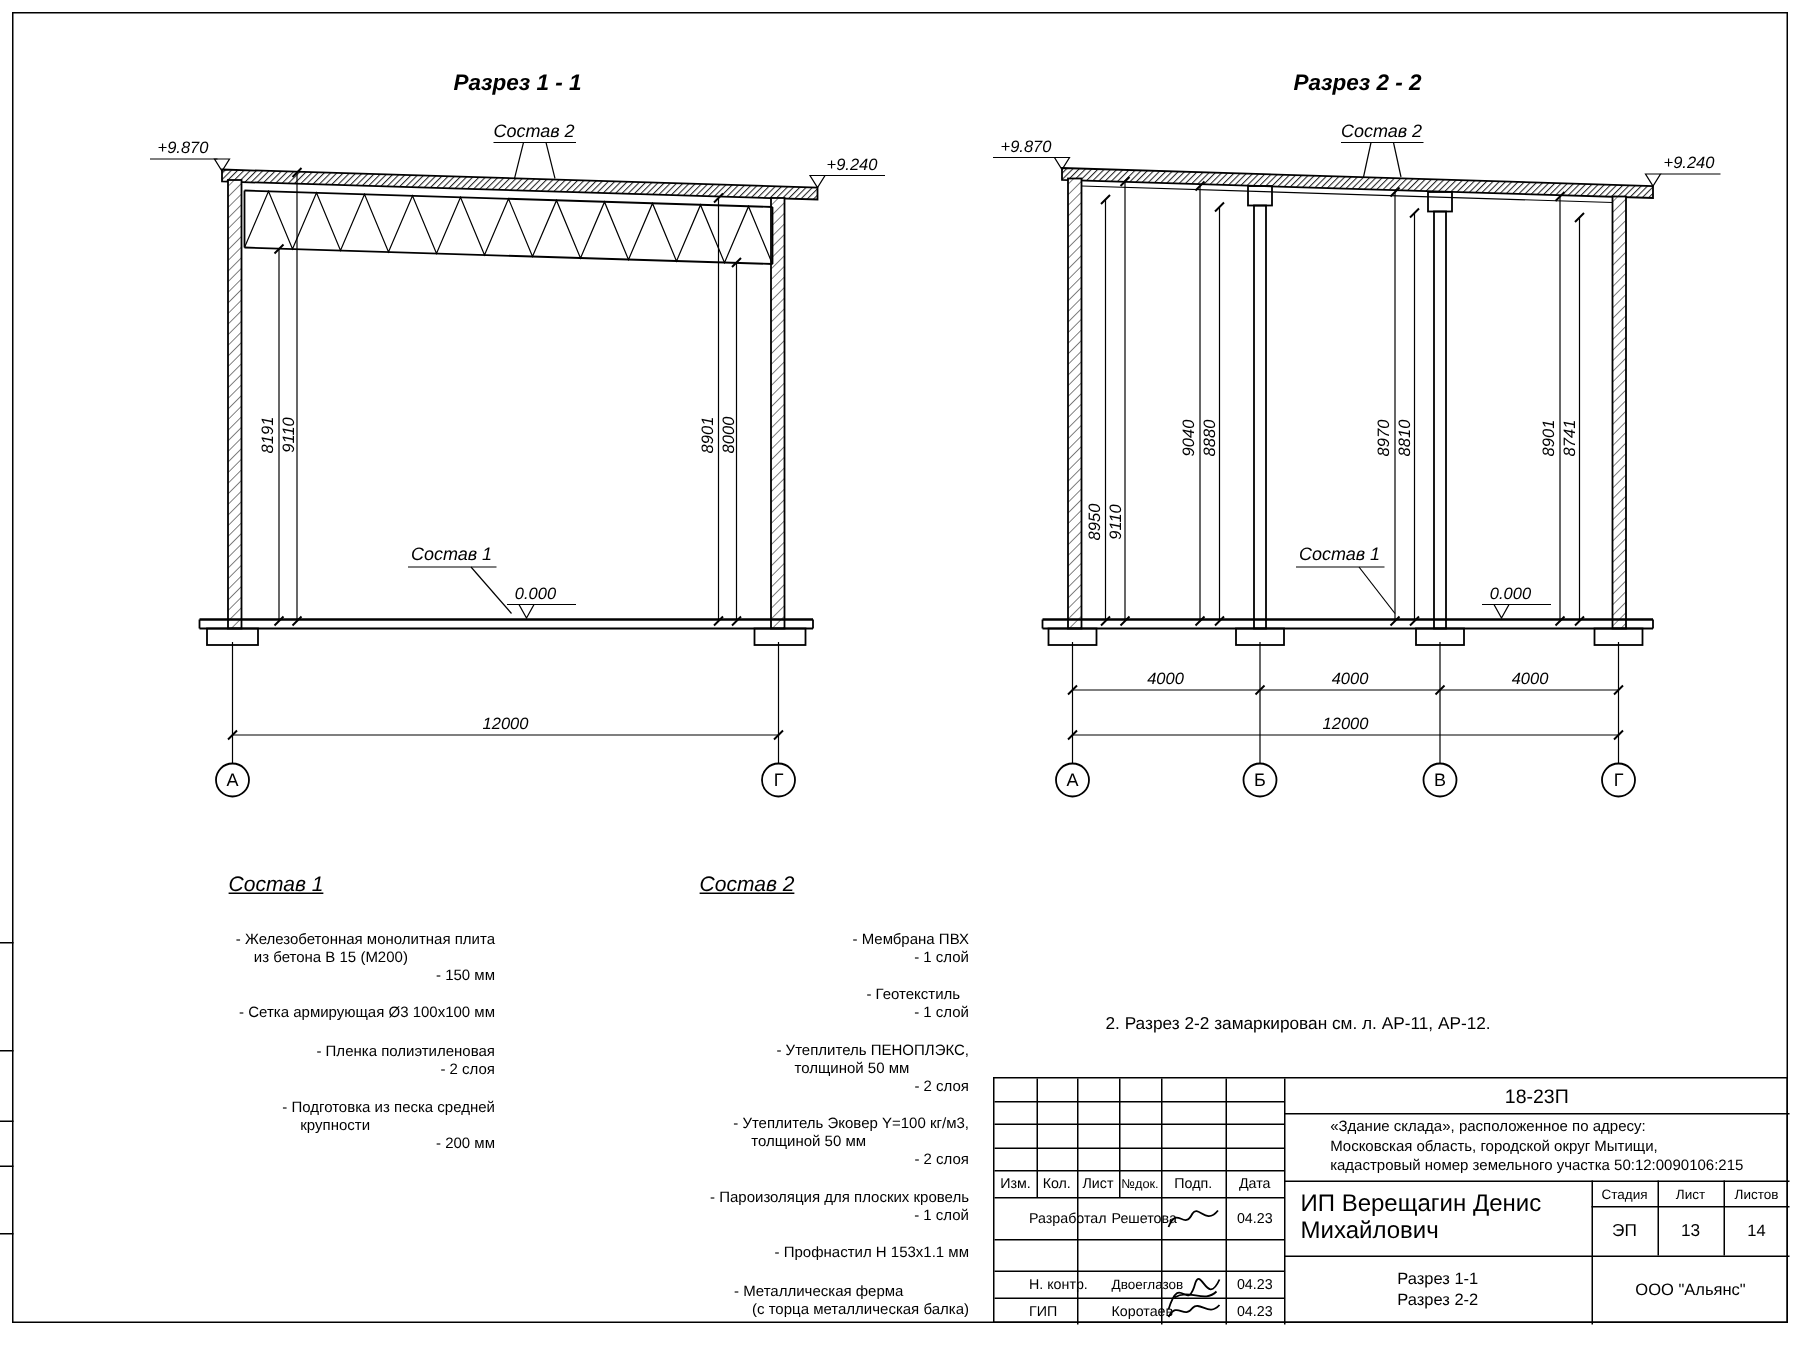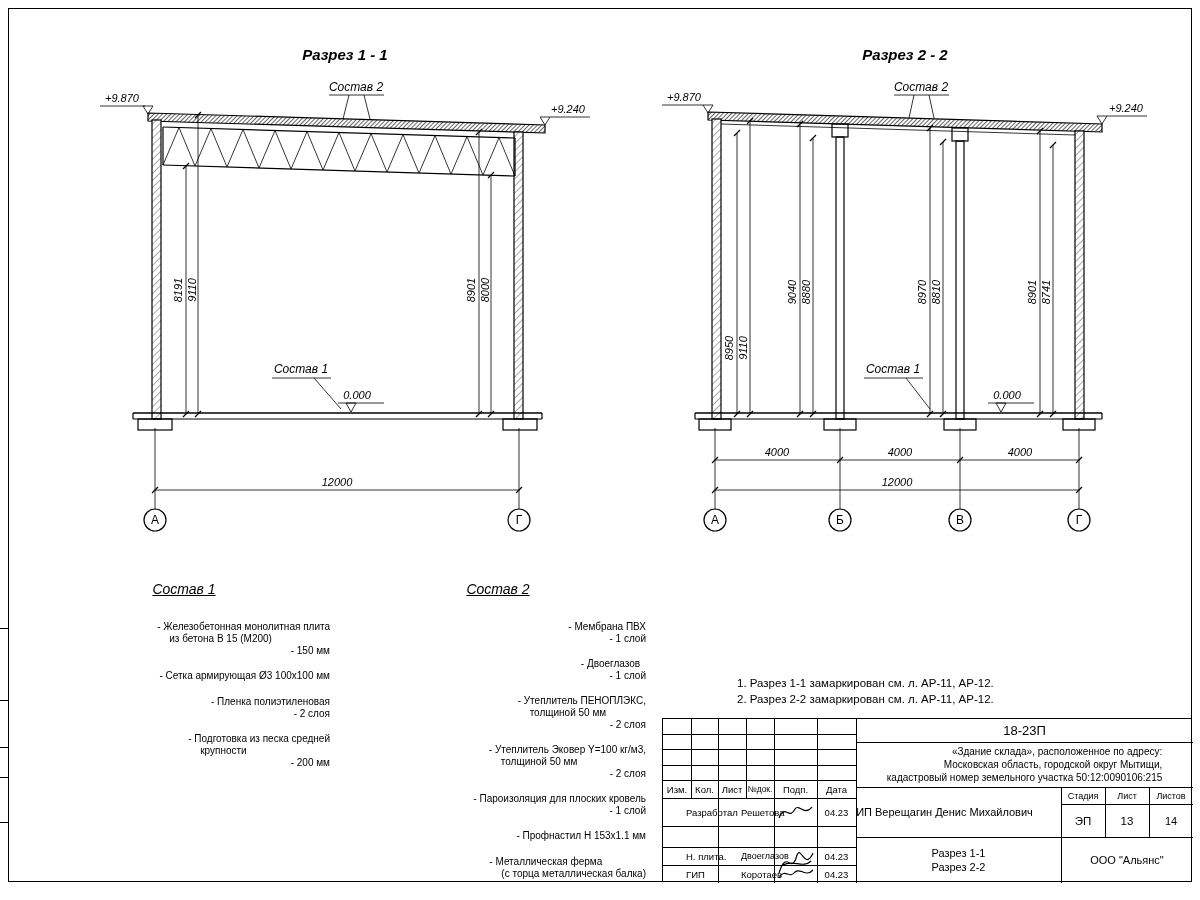--- a/index.html
+++ b/index.html
@@ -24,21 +24,21 @@
   .sostav-title { text-align:center; font-style:italic; font-size:14px; text-decoration:underline; margin-bottom:24px; }
   .sostav-item { display:flex; justify-content:space-between; align-items:flex-end; margin-bottom:14px; font-size:10px;flex-direction:column; }
   .sostav-item .txt { white-space:pre-line; line-height:1.2; padding-left:12px; text-indent:-12px; }
   .sostav-item .val { white-space:nowrap; padding-left:8px; }
 
   .notes { position:absolute; left:737px; top:676px; width:340px; font-size:11.5px; line-height:1.35; }
 
   .tb { position:absolute; left:662px; top:718px; width:530px; height:164px; border:1.5px solid #000; }
   .tb-h { position:absolute; height:1px; background:#000; }
   .tb-v { position:absolute; width:1px; background:#000; }
-  .tb-cell { position:absolute; display:flex; align-items:center; justify-content:center; text-align:right; overflow:hidden; }
+  .tb-cell { position:absolute; display:flex; align-items:center; justify-content:center; text-align:left; overflow:hidden; }
   .tb-left { justify-content:flex-start; padding-left:3px; text-align:left;margin-left:20px; }
   .pre { white-space:pre-line; }
   .sig { position:absolute; }
 </style>
 </head>
 <body>
 
 <div class="frame"></div>
 <div class="frame-tick" style="top:628px"></div>
 <div class="frame-tick" style="top:700px"></div>
@@ -309,21 +309,21 @@
   </div>
 </div>
 
 <div class="sostav" style="left:350px; top:581px; width:296px;">
   <div class="sostav-title">Состав 2</div>
   <div class="sostav-item">
     <div class="txt">- Мембрана ПВХ</div>
     <div class="val">- 1 слой</div>
   </div>
   <div class="sostav-item">
-    <div class="txt">- Двоеглазов</div>
+    <div class="txt">- Геотекстиль</div>
     <div class="val">- 1 слой</div>
   </div>
   <div class="sostav-item">
     <div class="txt">- Утеплитель ПЕНОПЛЭКС,
 толщиной 50 мм</div>
     <div class="val">- 2 слоя</div>
   </div>
   <div class="sostav-item">
     <div class="txt">- Утеплитель Эковер Y=100 кг/м3,
 толщиной 50 мм</div>
@@ -338,21 +338,20 @@
     <div class="val"></div>
   </div>
   <div class="sostav-item">
     <div class="txt">- Металлическая ферма
 (с торца металлическая балка)</div>
     <div class="val"></div>
   </div>
 </div>
 
 <div class="notes">
-  <div>1. Разрез 1-1 замаркирован см. л. АР-11, АР-12.</div>
   <div>2. Разрез 2-2 замаркирован см. л. АР-11, АР-12.</div>
 </div>
 
 <div class="tb">
 
   <div class="tb-h" style="left:0;top:15px;width:193px"></div>
   <div class="tb-h" style="left:0;top:30px;width:193px"></div>
   <div class="tb-h" style="left:0;top:46px;width:193px"></div>
   <div class="tb-h" style="left:0;top:61px;width:193px"></div>
   <div class="tb-h" style="left:0;top:79px;width:193px"></div>
@@ -378,21 +377,21 @@
   <div class="tb-cell" style="left:28px;top:61px;width:27px;height:18px;font-size:9.5px">Кол.</div>
   <div class="tb-cell" style="left:55px;top:61px;width:28px;height:18px;font-size:9.5px">Лист</div>
   <div class="tb-cell" style="left:83px;top:61px;width:28px;height:18px;font-size:8.5px">№док.</div>
   <div class="tb-cell" style="left:111px;top:61px;width:43px;height:18px;font-size:9.5px">Подп.</div>
   <div class="tb-cell" style="left:154px;top:61px;width:39px;height:18px;font-size:9.5px">Дата</div>
 
   <div class="tb-cell tb-left" style="left:0;top:79px;width:55px;height:28px;font-size:9.5px">Разработал</div>
   <div class="tb-cell tb-left" style="left:55px;top:79px;width:56px;height:28px;font-size:9.5px">Решетова</div>
   <div class="tb-cell" style="left:154px;top:79px;width:39px;height:28px;font-size:9.5px">04.23</div>
 
-  <div class="tb-cell tb-left" style="left:0;top:128px;width:55px;height:18px;font-size:9.5px">Н. плита.</div>
+  <div class="tb-cell tb-left" style="left:0;top:128px;width:55px;height:18px;font-size:9.5px">Н. контр.</div>
   <div class="tb-cell tb-left" style="left:55px;top:128px;width:56px;height:18px;font-size:9px">Двоеглазов</div>
   <div class="tb-cell" style="left:154px;top:128px;width:39px;height:18px;font-size:9.5px">04.23</div>
 
   <div class="tb-cell tb-left" style="left:0;top:146px;width:55px;height:18px;font-size:9.5px">ГИП</div>
   <div class="tb-cell tb-left" style="left:55px;top:146px;width:56px;height:18px;font-size:9.5px">Коротаев</div>
   <div class="tb-cell" style="left:154px;top:146px;width:39px;height:18px;font-size:9.5px">04.23</div>
 
   <svg class="sig" style="left:113px;top:81px" width="40" height="24">
     <path d="M3,18 C9,3 13,21 19,9 C23,3 28,17 36,7" stroke="#000" stroke-width="1.2" fill="none"></path>
   </svg>
@@ -400,21 +399,21 @@
     <path d="M4,30 C12,4 16,34 22,12 C26,2 30,28 38,10 M8,22 C18,16 28,26 36,18" stroke="#000" stroke-width="1.2" fill="none"></path>
   </svg>
   <svg class="sig" style="left:112px;top:146px" width="41" height="18">
     <path d="M4,13 C10,2 14,15 20,7 C25,2 31,13 38,5" stroke="#000" stroke-width="1.2" fill="none"></path>
   </svg>
 
   <div class="tb-cell" style="left:193px;top:0;width:337px;height:23px;font-size:13px">18-23П</div>
   <div class="tb-cell pre" style="left:193px;top:23px;width:337px;height:45px;font-size:10px;line-height:1.3">«Здание склада», расположенное по адресу:
 Московская область, городской округ Мытищи,
 кадастровый номер земельного участка 50:12:0090106:215</div>
-  <div class="tb-cell" style="left:179px;top:68px;width:205px;height:50px;font-size:11px">ИП Верещагин Денис Михайлович</div>
+  <div class="tb-cell" style="left:204px;top:68px;width:205px;height:50px;font-size:16px">ИП Верещагин Денис Михайлович</div>
   <div class="tb-cell" style="left:398px;top:68px;width:44px;height:17px;font-size:9px">Стадия</div>
   <div class="tb-cell" style="left:442px;top:68px;width:44px;height:17px;font-size:9px">Лист</div>
   <div class="tb-cell" style="left:486px;top:68px;width:44px;height:17px;font-size:9px">Листов</div>
   <div class="tb-cell" style="left:398px;top:85px;width:44px;height:33px;font-size:11.5px">ЭП</div>
   <div class="tb-cell" style="left:442px;top:85px;width:44px;height:33px;font-size:11.5px">13</div>
   <div class="tb-cell" style="left:486px;top:85px;width:44px;height:33px;font-size:11px">14</div>
   <div class="tb-cell pre" style="left:193px;top:118px;width:205px;height:46px;font-size:11px;line-height:1.3">Разрез 1-1
 Разрез 2-2</div>
   <div class="tb-cell" style="left:398px;top:118px;width:132px;height:46px;font-size:11px">ООО "Альянс"</div>
 </div>

